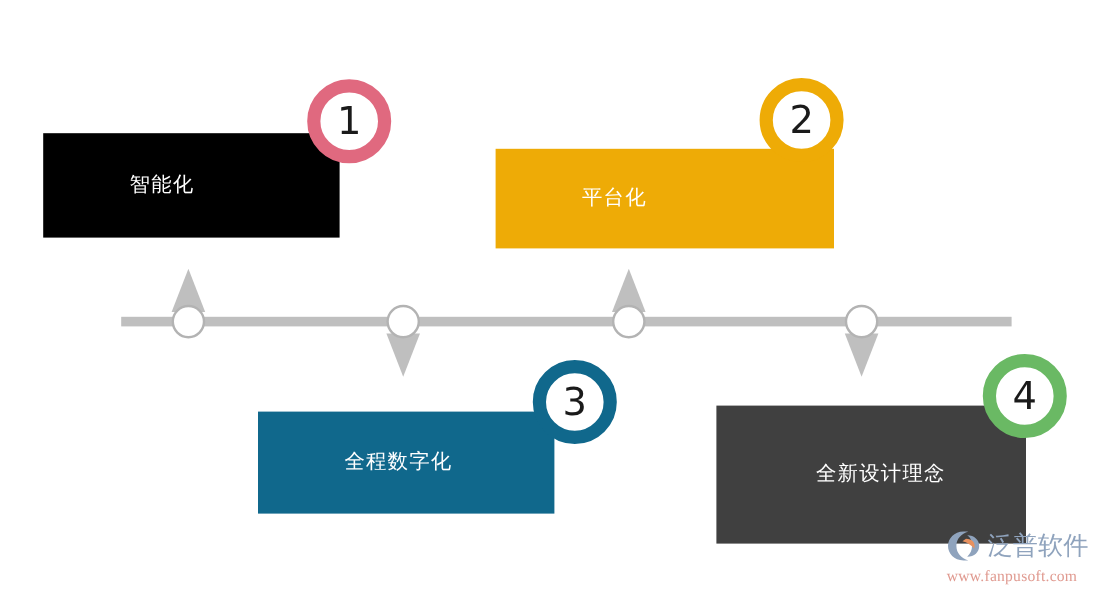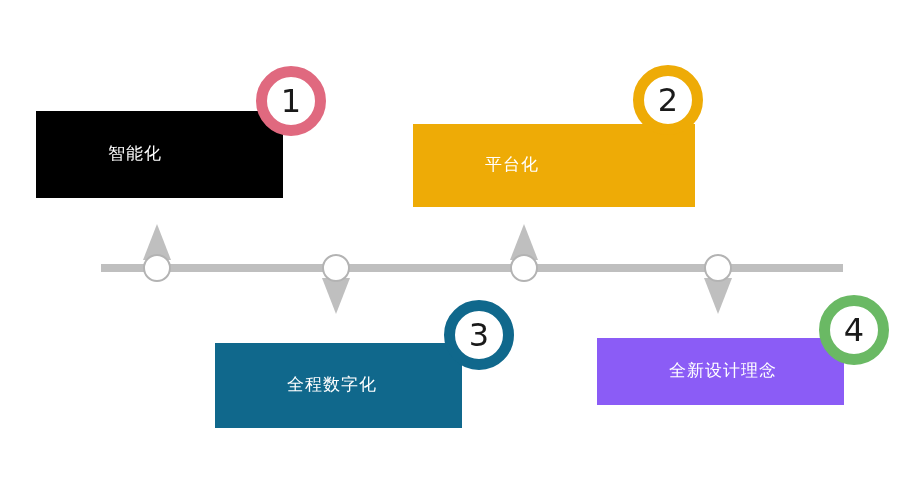--- a/index.html
+++ b/index.html
@@ -167,25 +167,34 @@
       </div>
       <div class="step">
         <div class="step-box" style="left: 215px; top: 343px; width: 247px; height: 85px; background: rgb(16, 104, 140);">
           <span class="step-label">全程数字化</span>
         </div>
         <div class="step-badge" style="left: 444px; top: 300px; border-color: rgb(16, 104, 140);">
           <span class="step-badge-num">3</span>
         </div>
       </div>
       <div class="step">
-        <div class="step-box" style="left: 597px; top: 338px; width: 247px; height: 67px; background: #8b5cf6;">
+        <div class="step-box" style="left: 597px; top: 338px; width: 247px; height: 115px; background: #404040; padding-left: 11px;">
           <span class="step-label">全新设计理念</span>
         </div>
         <div class="step-badge" style="left: 819px; top: 295px; border-color: rgb(106, 185, 100);">
           <span class="step-badge-num">4</span>
         </div>
       </div>
     </div>
 
   <div class="watermark">
+    <div class="wm-row">
+      <svg class="wm-mark" viewBox="0 0 30 28">
+        <path d="M14 2 C6 2 1 8 1 14 C1 20 6 26 14 26 L18 26 C12 24 8 20 8 14 C8 8 12 4 18 2 Z" fill="#8fa3bd"></path>
+        <path d="M17 5 C23 5 27 9 27 14 C27 19 23 23 17 23 C20 20 21 17 21 14 C21 10 20 7 17 5 Z" fill="#8fa3bd"></path>
+        <path d="M16 8 C21 8 24 11 23 16 C20 13 17 11 13 10 Z" fill="#e8915f"></path>
+      </svg>
+      <span class="wm-cn">泛普软件</span>
+    </div>
+    <div class="wm-url">www.fanpusoft.com</div>
   </div>
 
 </div>
 
 </body></html>

